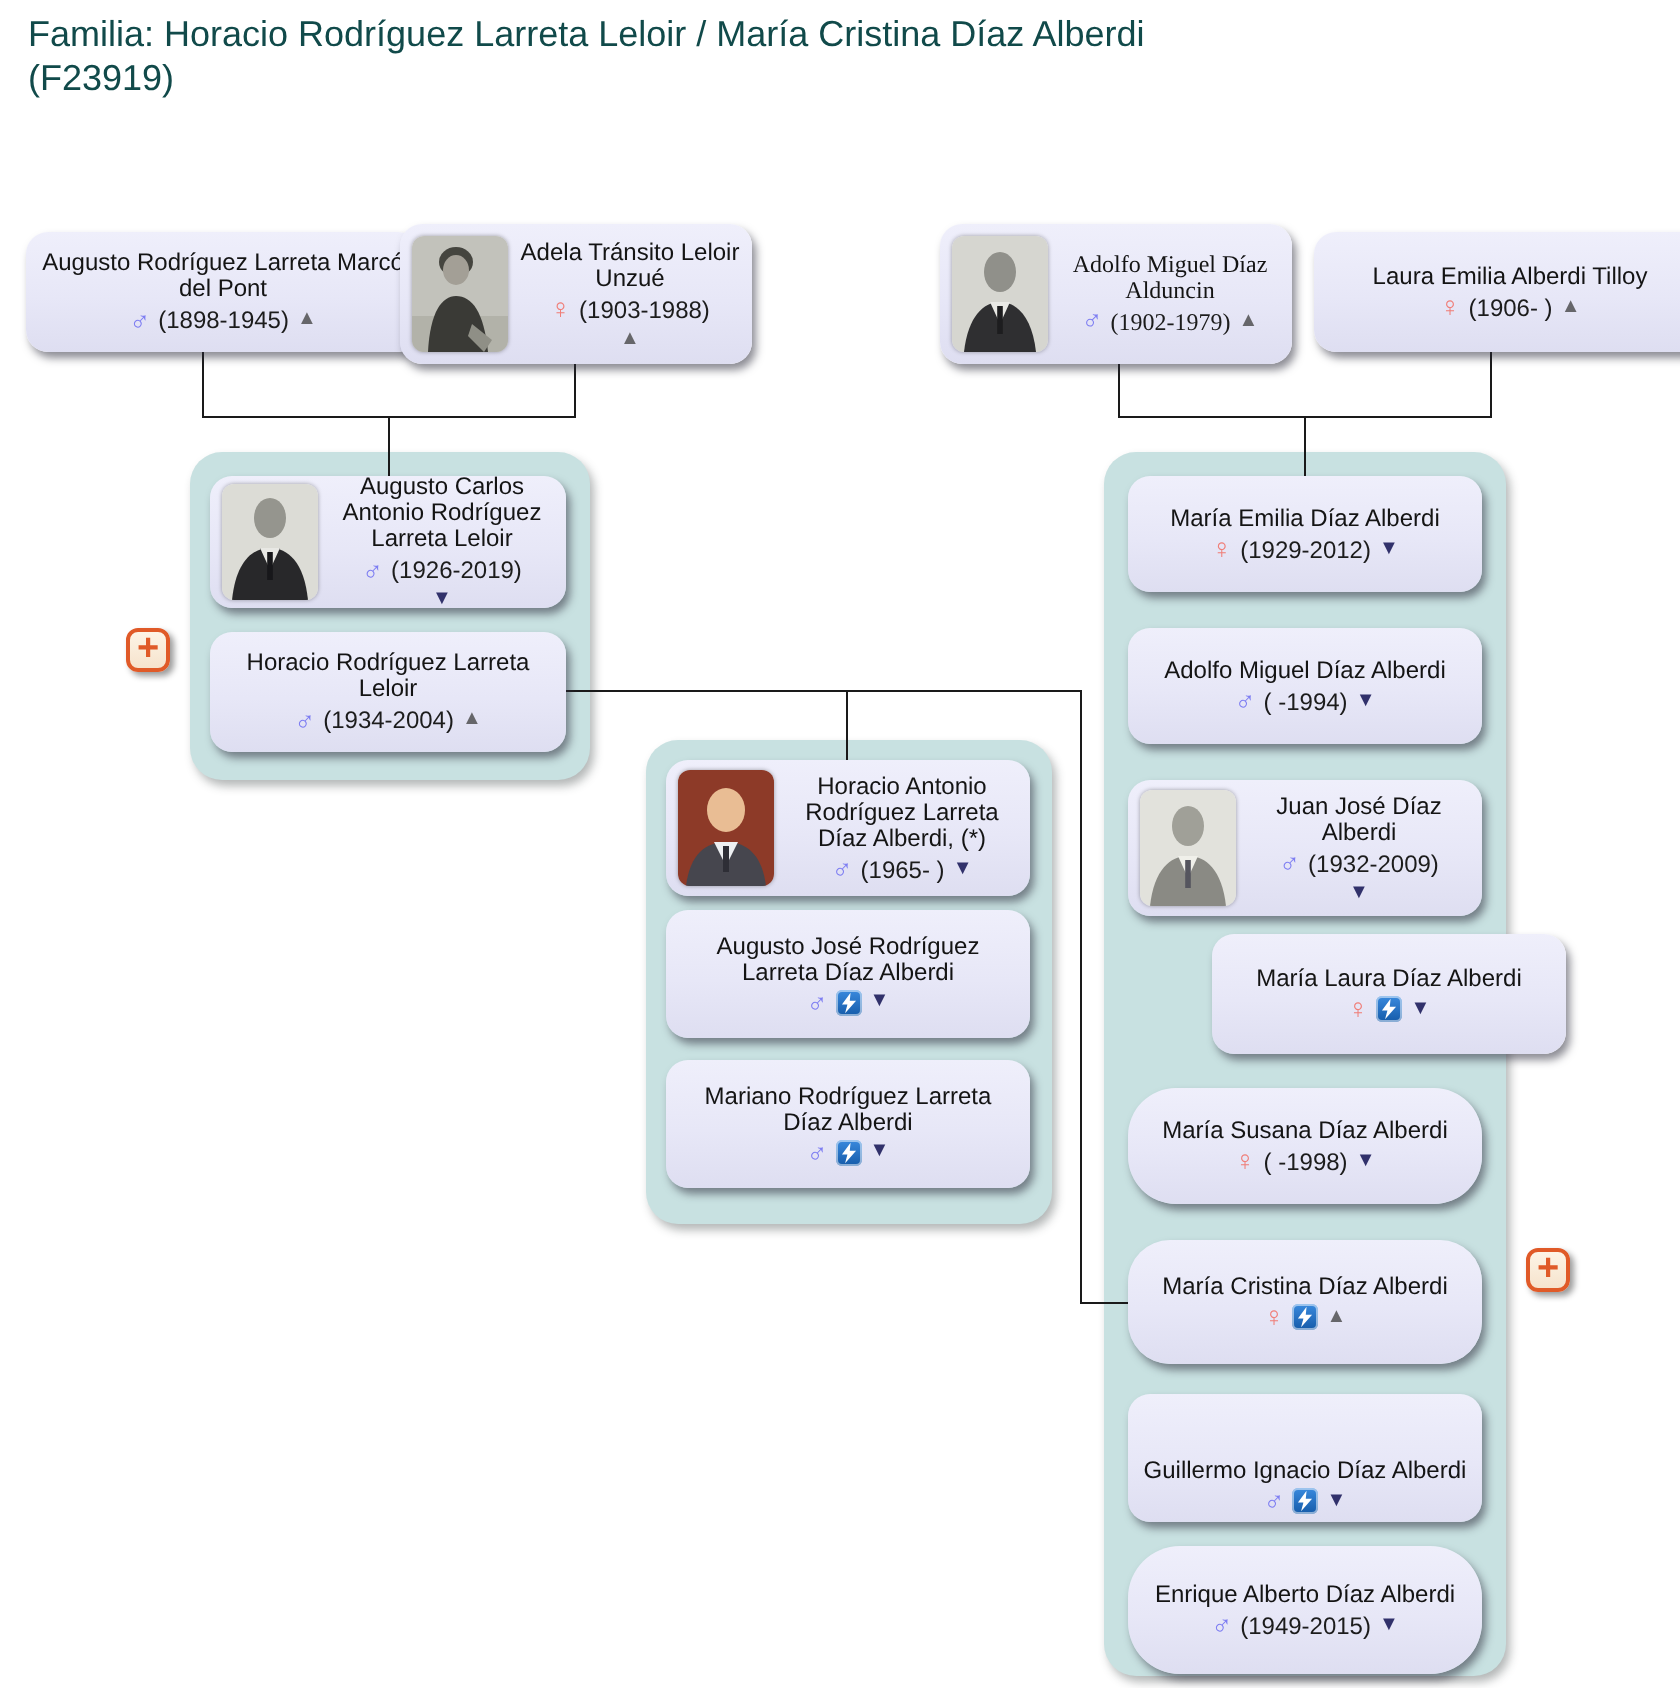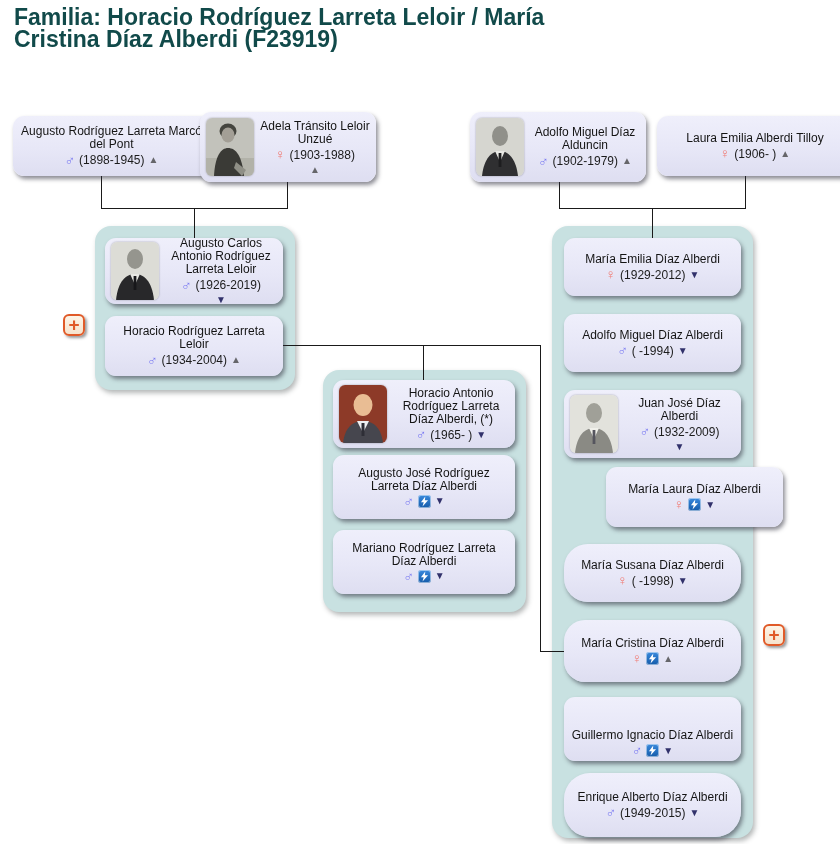--- a/index.html
+++ b/index.html
@@ -2,21 +2,21 @@
 <html><head>
 <meta charset="utf-8">
 <style>
   html,body{margin:0;padding:0;background:#fff;}
   #stage{
     position:relative;width:840px;height:844px;overflow:hidden;background:#fff;
     font-family:"Liberation Sans","DejaVu Sans",sans-serif;color:#161616;
   }
   .title{
     position:absolute;left:14px;top:6px;width:580px;
-    font-size:23px;font-weight:bold;line-height:22px;color:#114a4a;
+    font-size:18px;font-weight:normal;line-height:22px;color:#114a4a;
   }
   
   .group{
     position:absolute;background:#c8e1e1;border-radius:16px;
     box-shadow:2px 3px 5px rgba(40,50,50,.35);
   }
   
   .vline,.hline{position:absolute;background:#1a1a1a;z-index:2;}
   .vline{width:1px;}
   .hline{height:1px;}
@@ -107,21 +107,21 @@
     <div class="ct">
       <div class="nm">Adela Tránsito Leloir Unzué</div>
       <div class="sym">
         <span class="g female">♀</span>
         <span class="dt">(1903-1988)</span>
       </div>
       <div class="arrow-row"><span class="arr up">▲</span></div>
     </div>
   </div>
 
-  <div class="card" style="left:470px;top:112px;width:176px;height:70px;">
+  <div class="card" style="left:470px;top:112px;width:176px;height:70px;font-family:Liberation Serif, serif;">
     <div class="photo">
       <svg viewBox="0 0 48 58" preserveAspectRatio="none">
         <rect width="48" height="58" fill="#d6d6d0"></rect>
         <ellipse cx="24" cy="18" rx="8" ry="10" fill="#90908a"></ellipse>
         <path d="M6,58 C8,40 16,33 24,33 C32,33 40,40 42,58 Z" fill="#2f2f31"></path>
         <path d="M19,33 L24,44 L29,33 Z" fill="#e9e9e5"></path>
         <rect x="22.6" y="35" width="2.8" height="14" fill="#1d1d1f"></rect>
       </svg>
     </div>
     <div class="ct">

